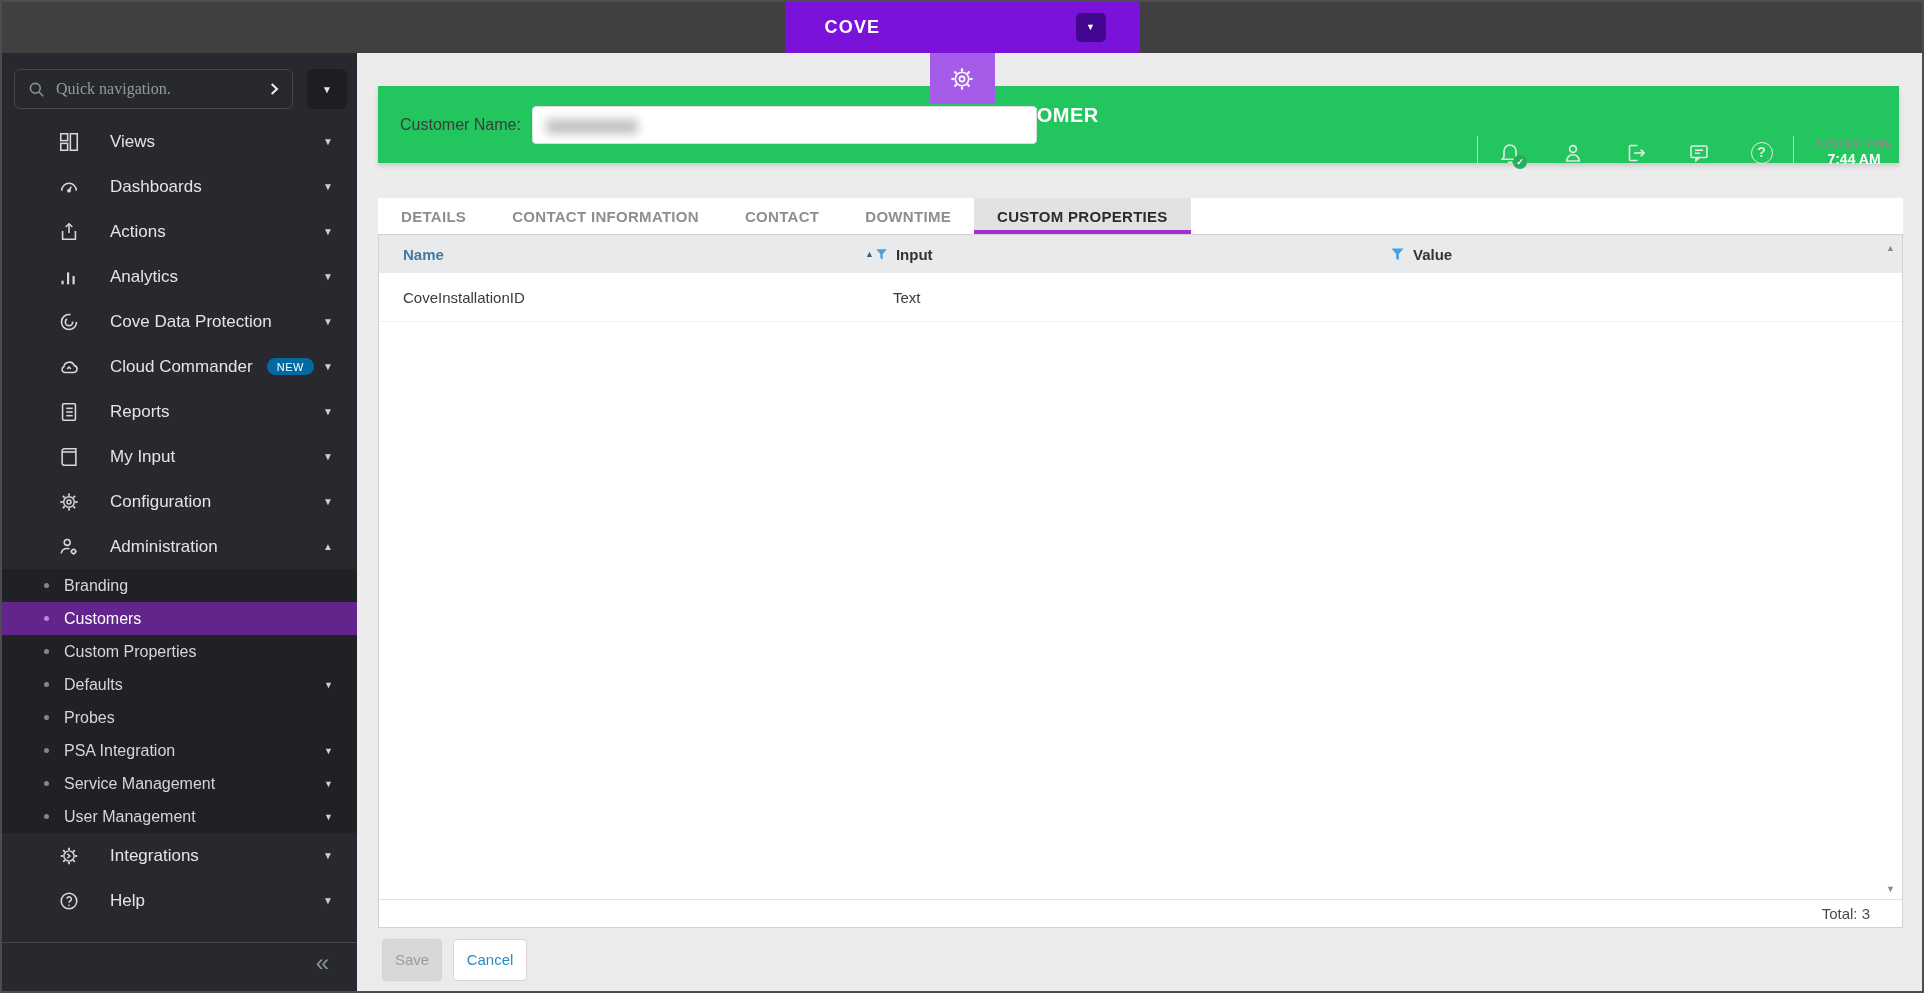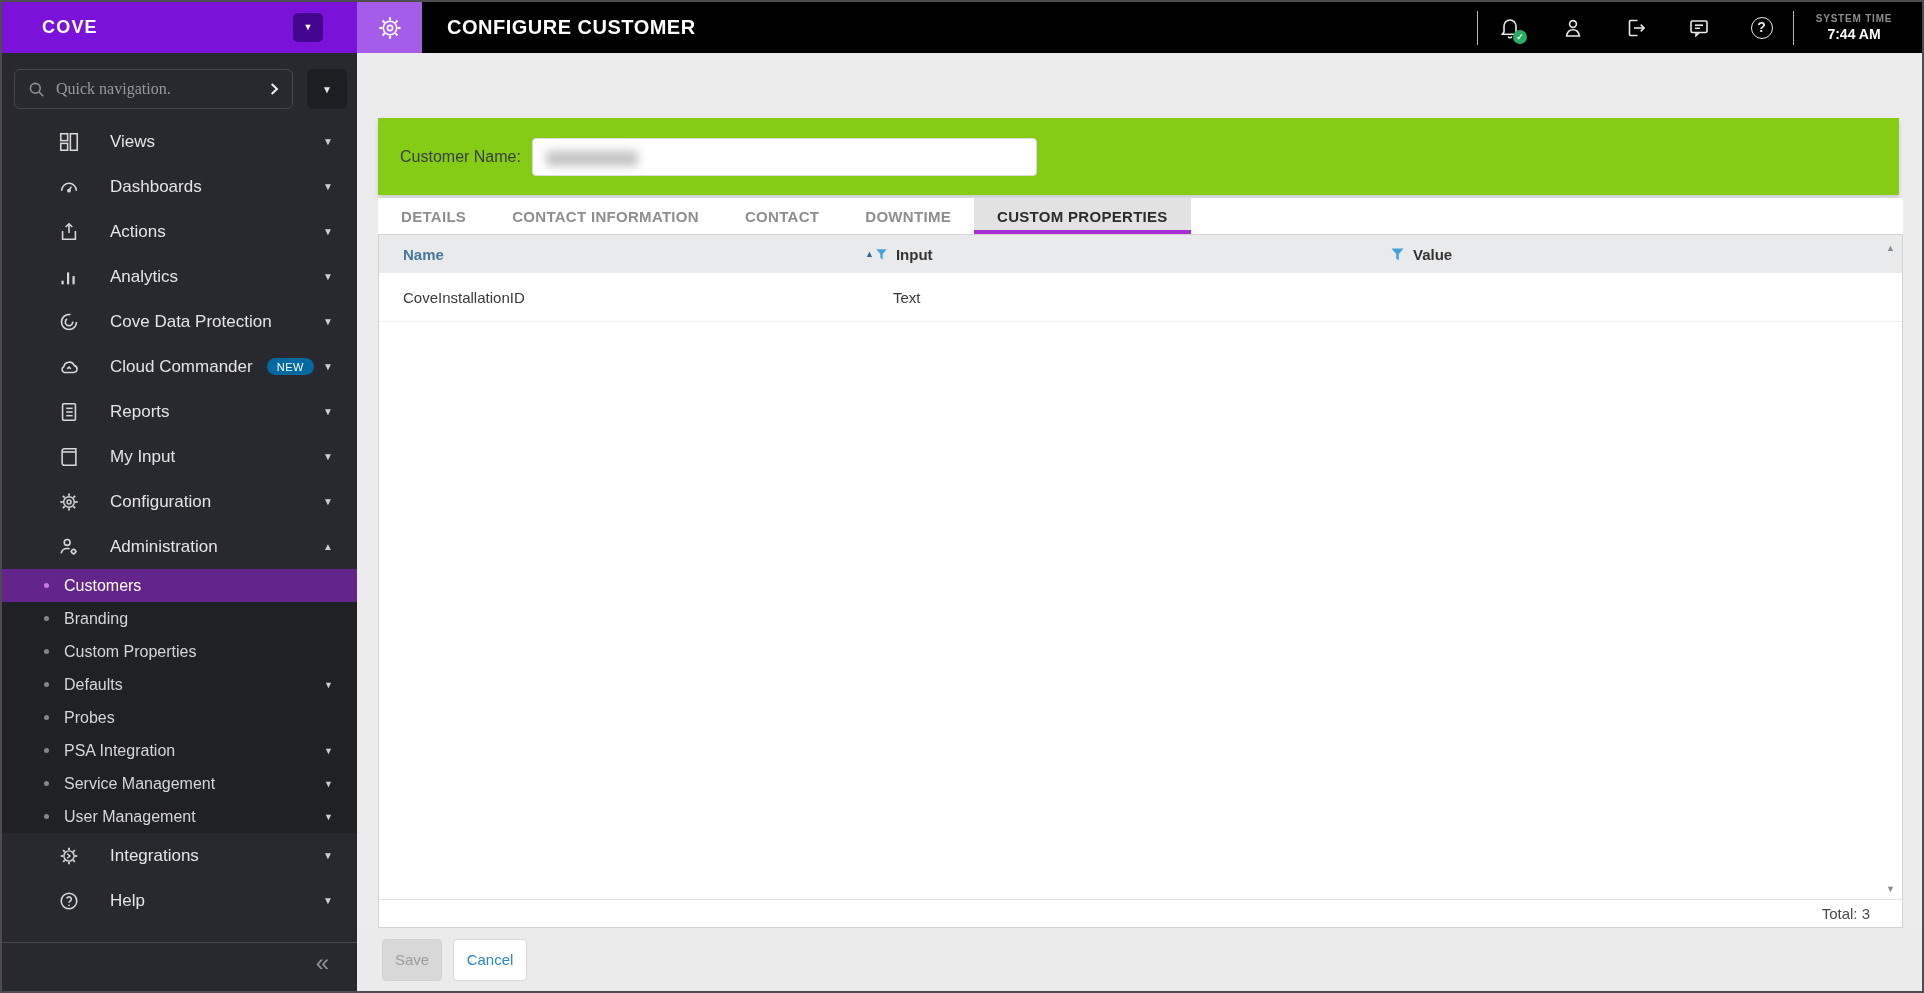--- a/index.html
+++ b/index.html
@@ -7,21 +7,21 @@
   body {
     font-family: "Liberation Sans", sans-serif;
     background:#ececec;
     border:2px solid #4d4d50;
     position:relative;
     overflow:hidden;
   }
   svg { display:block; }
 
   
-  .topbar { position:absolute; top:0; left:0; right:0; height:51px; background:#000000; display:flex; align-items:center; z-index:5; }
+  .topbar { position:absolute; top:0; left:0; right:0; height:51px; background:#404040; display:flex; align-items:center; z-index:5;flex-direction:column; }
   .brand-block { width:355px; height:51px; background:#7b12d9; display:flex; align-items:center; position:relative; flex:none; }
   .brand-text { margin-left:40px; color:#fff; font-size:18px; font-weight:bold; letter-spacing:1.2px; }
   .brand-caret-btn { position:absolute; right:34px; top:11px; width:30px; height:29px; background:#43068f; border-radius:5px; display:flex; align-items:center; justify-content:center; cursor:pointer; }
   .brand-caret-btn span { color:#fff; font-size:9px; line-height:1; }
   .gear-block { width:65px; height:51px; background:#a55ce8; display:flex; align-items:center; justify-content:center; flex:none; cursor:pointer; }
   .page-title { margin-left:25px; color:#fff; font-size:20px; font-weight:700; letter-spacing:.5px; white-space:nowrap; }
   .topbar-right { margin-left:auto; display:flex; align-items:center; height:100%; }
   .tb-divider { width:1px; height:34px; background:#d8d8d8; opacity:.85; }
   .tb-icon { width:63px; height:51px; display:flex; align-items:center; justify-content:center; position:relative; cursor:pointer; color:#e8e8e8; }
   .bell-badge { position:absolute; right:14px; bottom:9px; width:14px; height:14px; border-radius:50%; background:#27ae60; color:#fff; font-size:9px; line-height:14px; text-align:center; font-weight:bold; }
@@ -56,21 +56,21 @@
   .sub-item.selected .sub-label { color:#ffffff; }
   .sub-caret { position:absolute; right:24px; font-size:9px; color:#cfcfcf; }
 
   .sidebar-divider { position:absolute; bottom:48px; left:0; right:0; height:1px; background:#47494d; }
   .collapse-area { position:absolute; bottom:0; left:0; right:0; height:48px; }
   .collapse-btn { position:absolute; right:28px; top:8px; color:#8f9195; font-size:24px; cursor:pointer; line-height:1; }
 
   
   .main { position:absolute; top:51px; left:355px; right:0; bottom:0; background:#ececec; }
 
-  .name-panel { position:absolute; left:21px; top:33px; width:1521px; height:77px; background:#84cc16; box-shadow:0 3px 5px rgba(0,0,0,.14); display:flex; align-items:center; padding-left:22px;margin-top:32px; }
+  .name-panel { position:absolute; left:21px; top:33px; width:1521px; height:77px; background:#22c55e; box-shadow:0 3px 5px rgba(0,0,0,.14); display:flex; align-items:center; padding-left:22px; }
   .name-label { font-size:16px; color:#3c3c3c; margin-right:11px; white-space:nowrap; }
   .name-input { width:505px; height:38px; background:#fff; border:1px solid #dcdcdc; border-radius:4px; position:relative; }
   .redacted { position:absolute; left:13px; top:12px; width:92px; height:15px; background:#a9a9a9; border-radius:3px; filter:blur(5px); opacity:.7; }
 
   .tabs-bar { position:absolute; left:21px; top:145px; right:19px; height:36px; background:#fff; display:flex; }
   .tab { height:36px; display:flex; align-items:center; padding:0 23px; font-size:15px; font-weight:700; color:#8e8e8e; letter-spacing:.3px; cursor:pointer; white-space:nowrap; position:relative; }
   .tab.active { background:#e2e2e2; color:#2b2b2b; }
   .tab.active::after { content:""; position:absolute; left:0; right:0; bottom:0; height:4px; background:#a62fd4; }
 
   .table-wrap { position:absolute; left:21px; top:181px; right:19px; bottom:63px; background:#fff; border:1px solid #d2d2d2; }
@@ -325,27 +325,27 @@
             <line x1="13.6" y1="17" x2="14.8" y2="17"></line>
               <line x1="19.2" y1="17" x2="20.4" y2="17"></line>
           </g>
         </svg>
       </span>
       <span class="mi-label">Administration</span>
       <span class="mi-caret">▲</span>
     </div>
 
     <div class="submenu">
+      <div class="sub-item">
+        <span class="sub-bullet"></span>
+        <span class="sub-label">Branding</span>
+      </div>
       <div class="sub-item selected">
         <span class="sub-bullet"></span>
         <span class="sub-label">Customers</span>
-      </div>
-      <div class="sub-item">
-        <span class="sub-bullet"></span>
-        <span class="sub-label">Branding</span>
       </div>
       <div class="sub-item">
         <span class="sub-bullet"></span>
         <span class="sub-label">Custom Properties</span>
       </div>
       <div class="sub-item">
         <span class="sub-bullet"></span>
         <span class="sub-label">Defaults</span>
         <span class="sub-caret">▼</span>
       </div>

